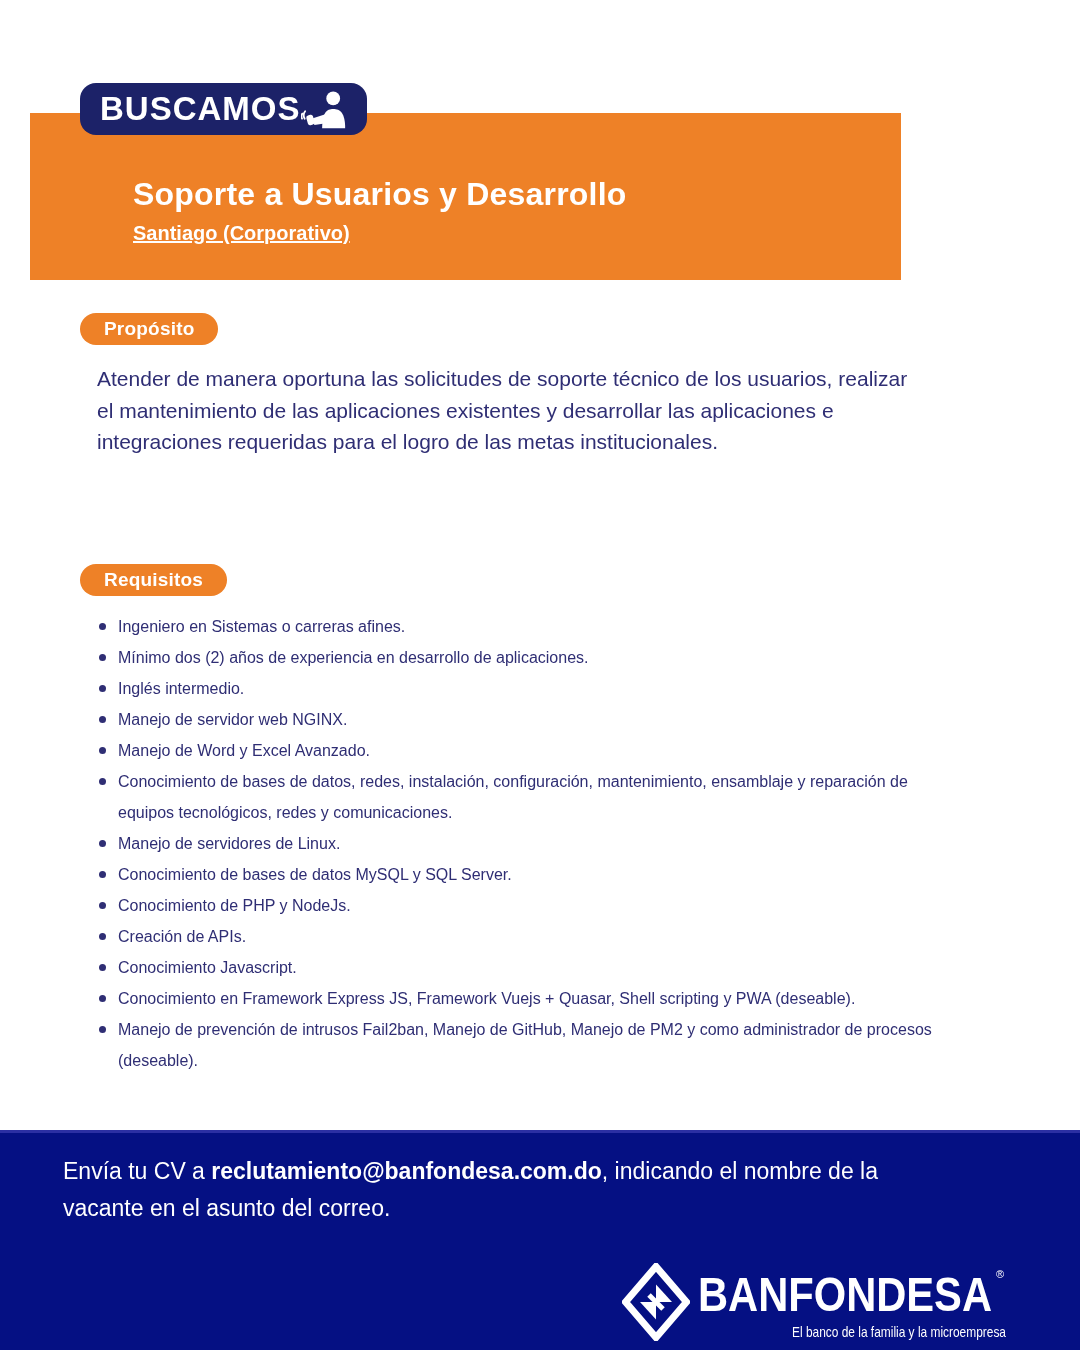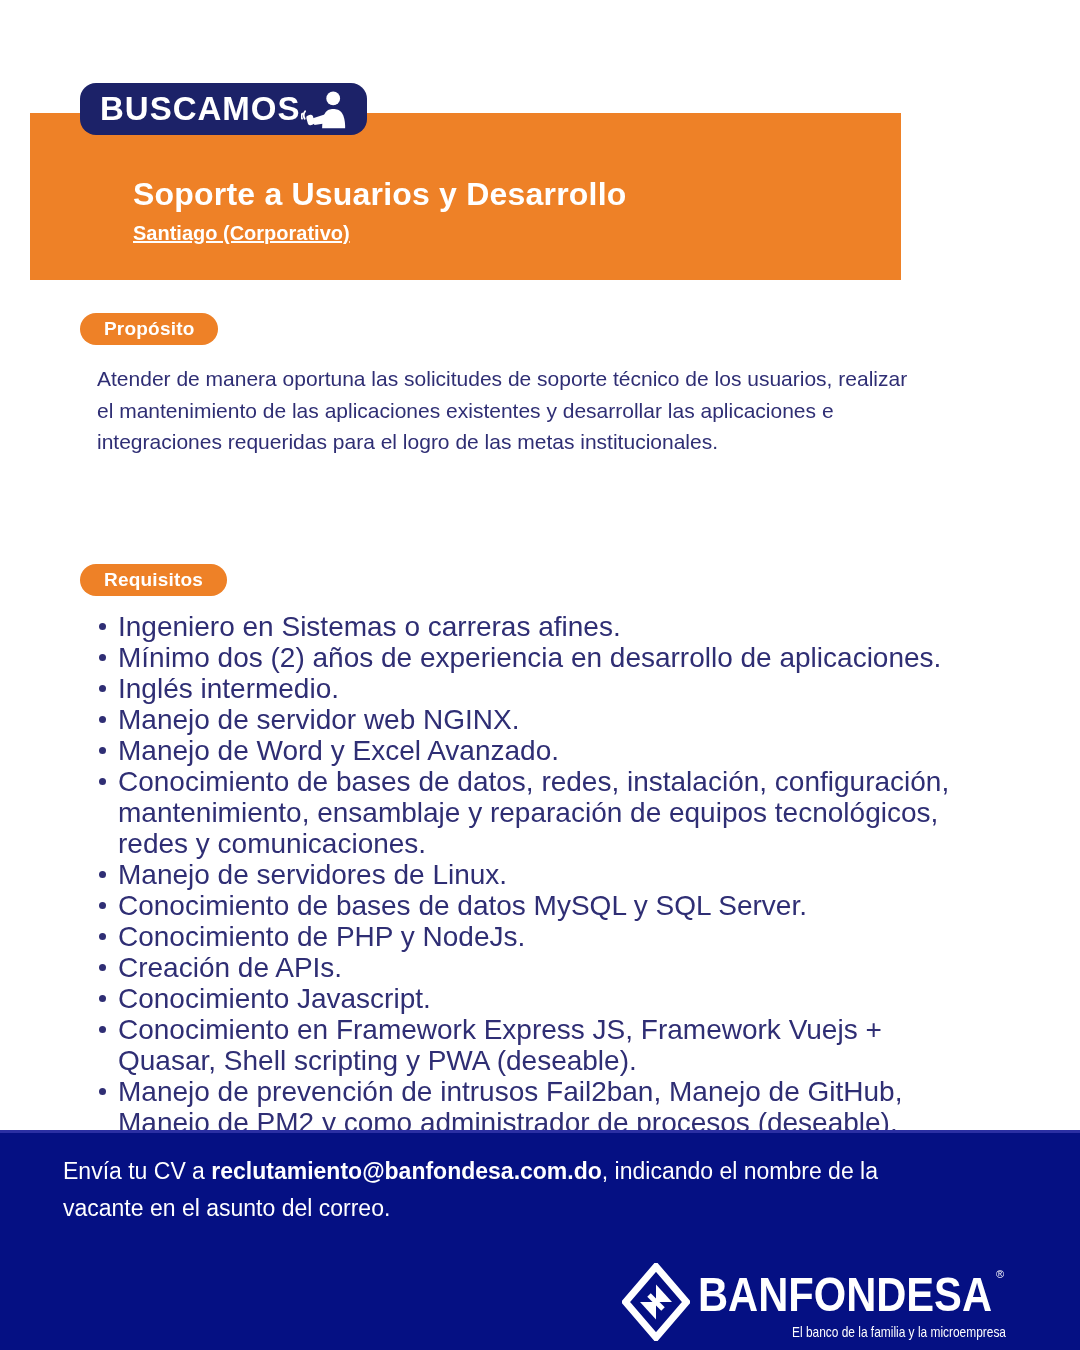--- a/index.html
+++ b/index.html
@@ -67,21 +67,21 @@
   
   .purpose-body{
     position:absolute;left:97px;top:363px;width:830px;
     color:var(--ink);
     font-size:21px;line-height:31.5px;
   }
   .req-list{
     position:absolute;left:97px;top:611px;width:860px;
     list-style:none;
     color:var(--ink);
-    font-size:28px;line-height:31px;
+    font-size:16px;line-height:31px;
   }
   .req-list li{
     position:relative;
     padding-left:21px;
   }
   .req-list li::before{
     content:"";
     position:absolute;left:2px;top:12px;
     width:7px;height:7px;border-radius:50%;
     background:var(--ink);

